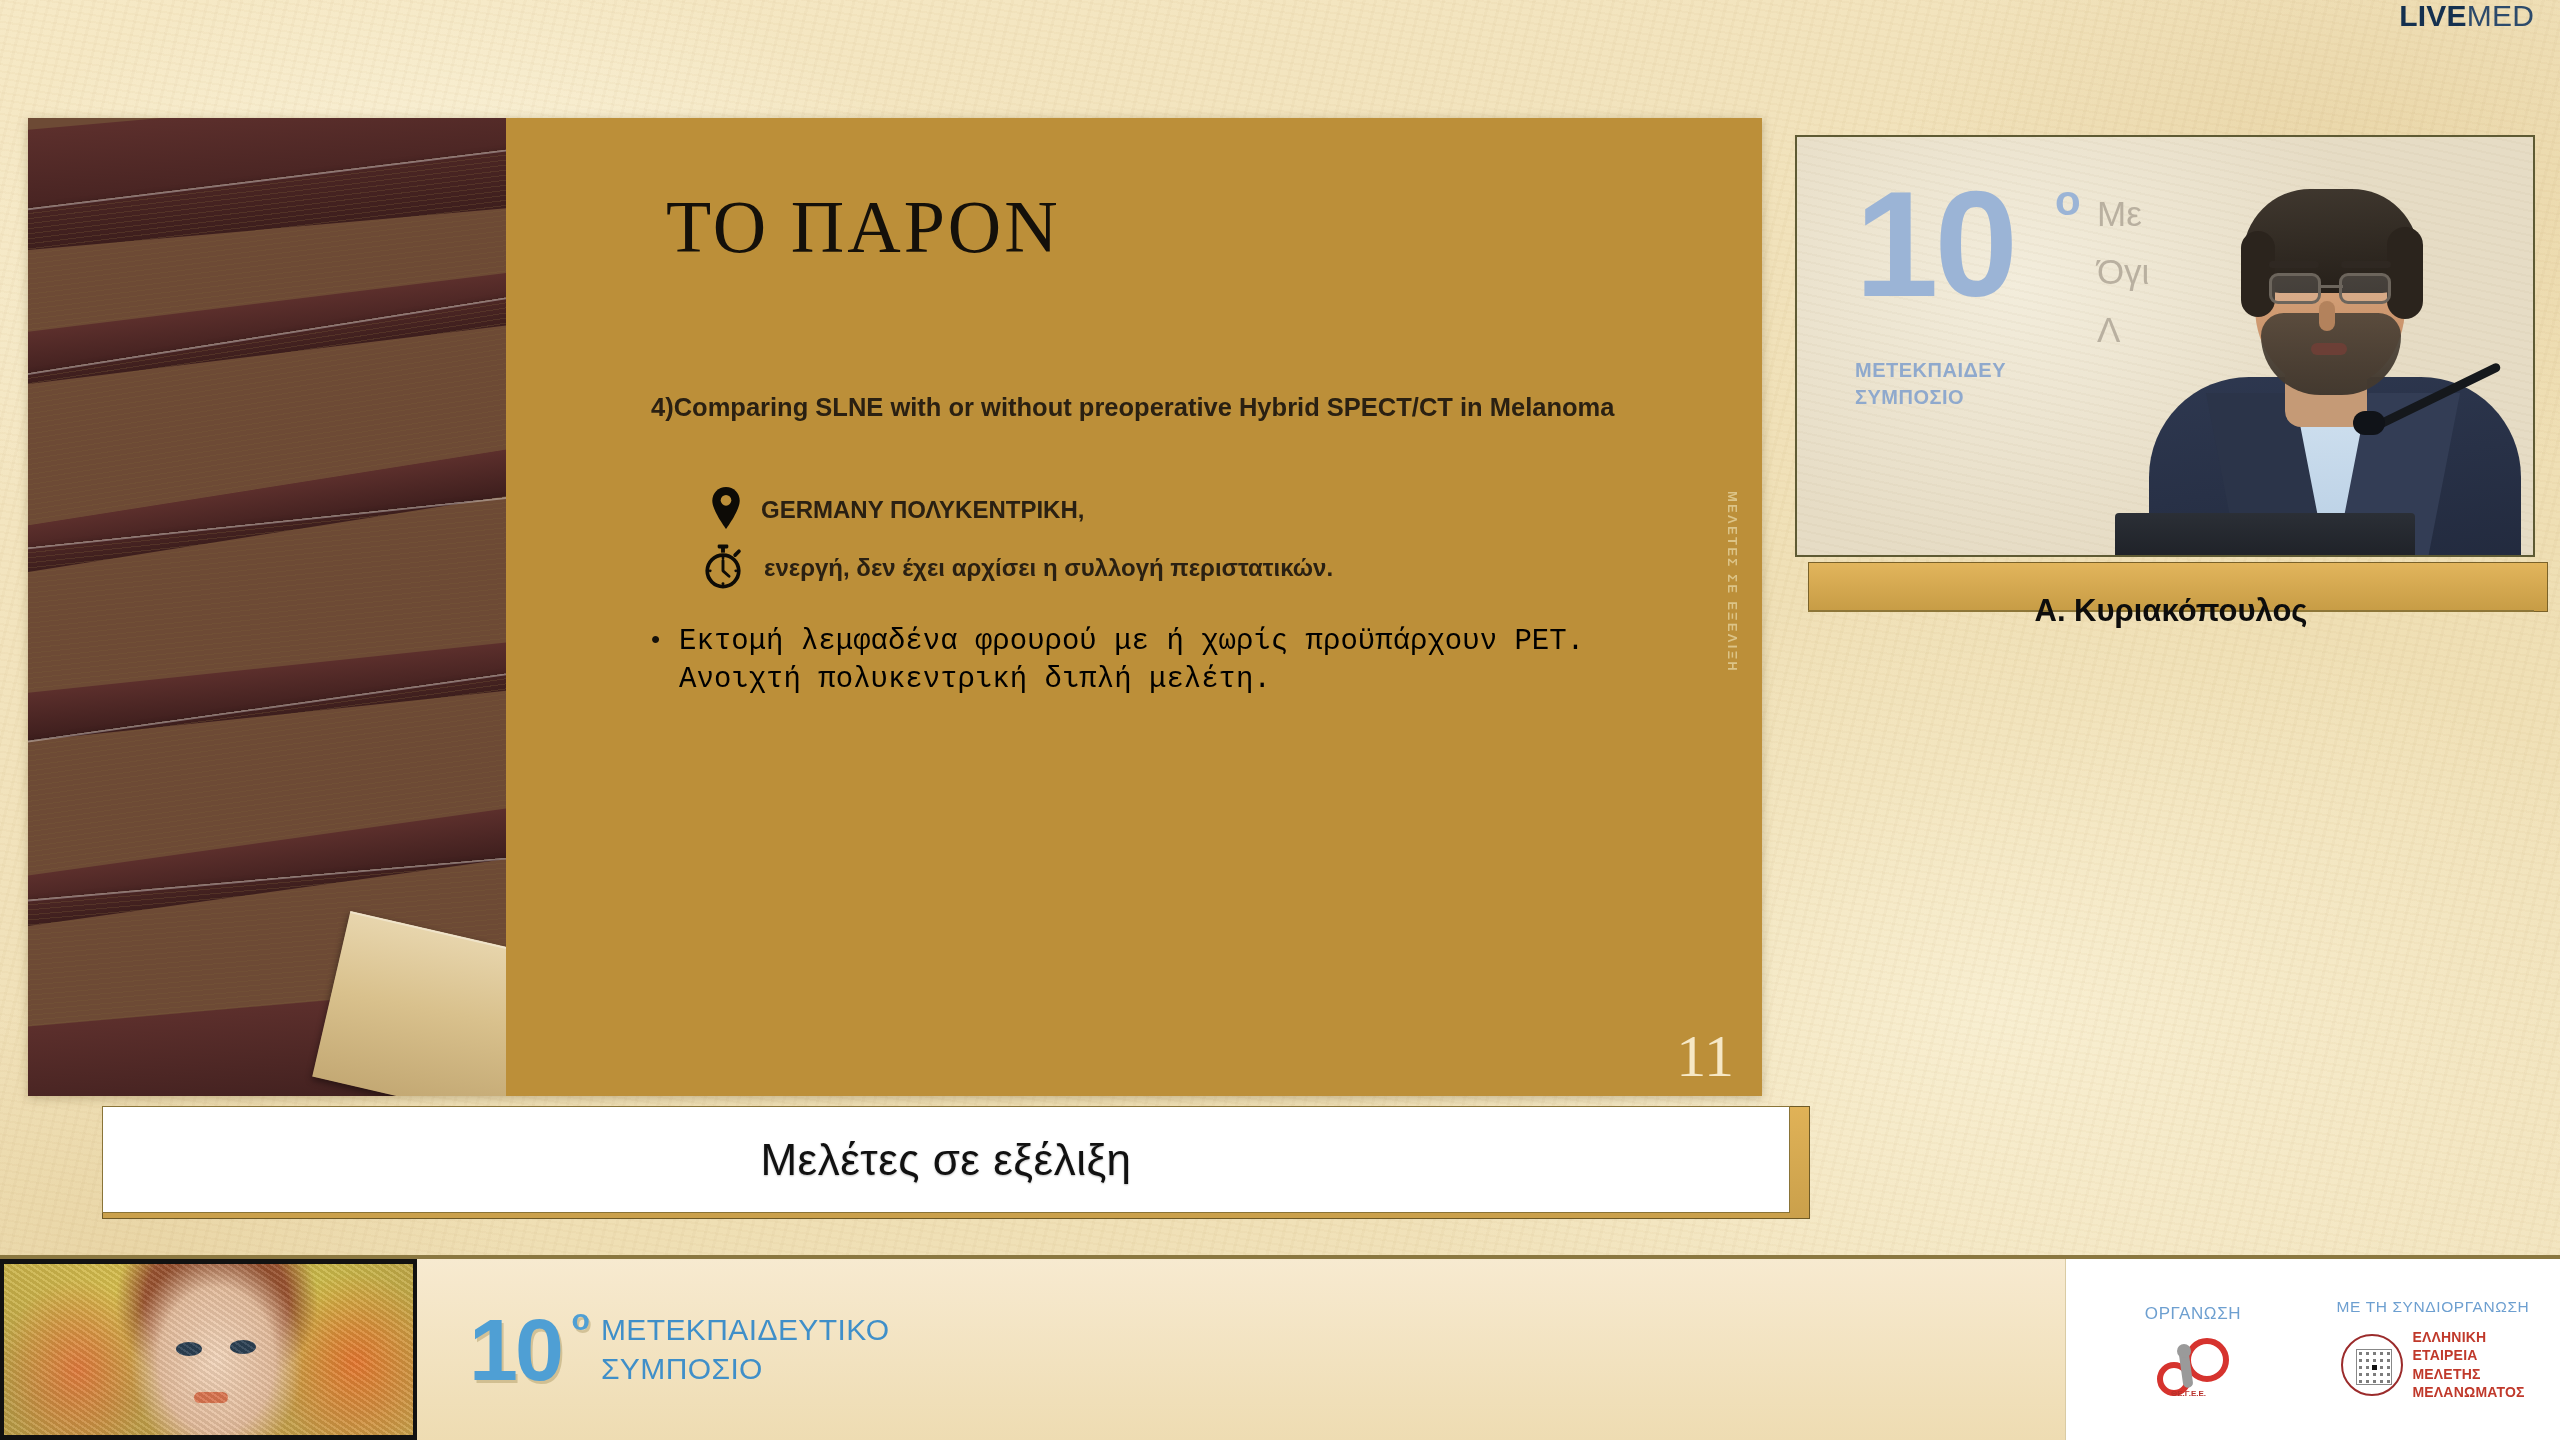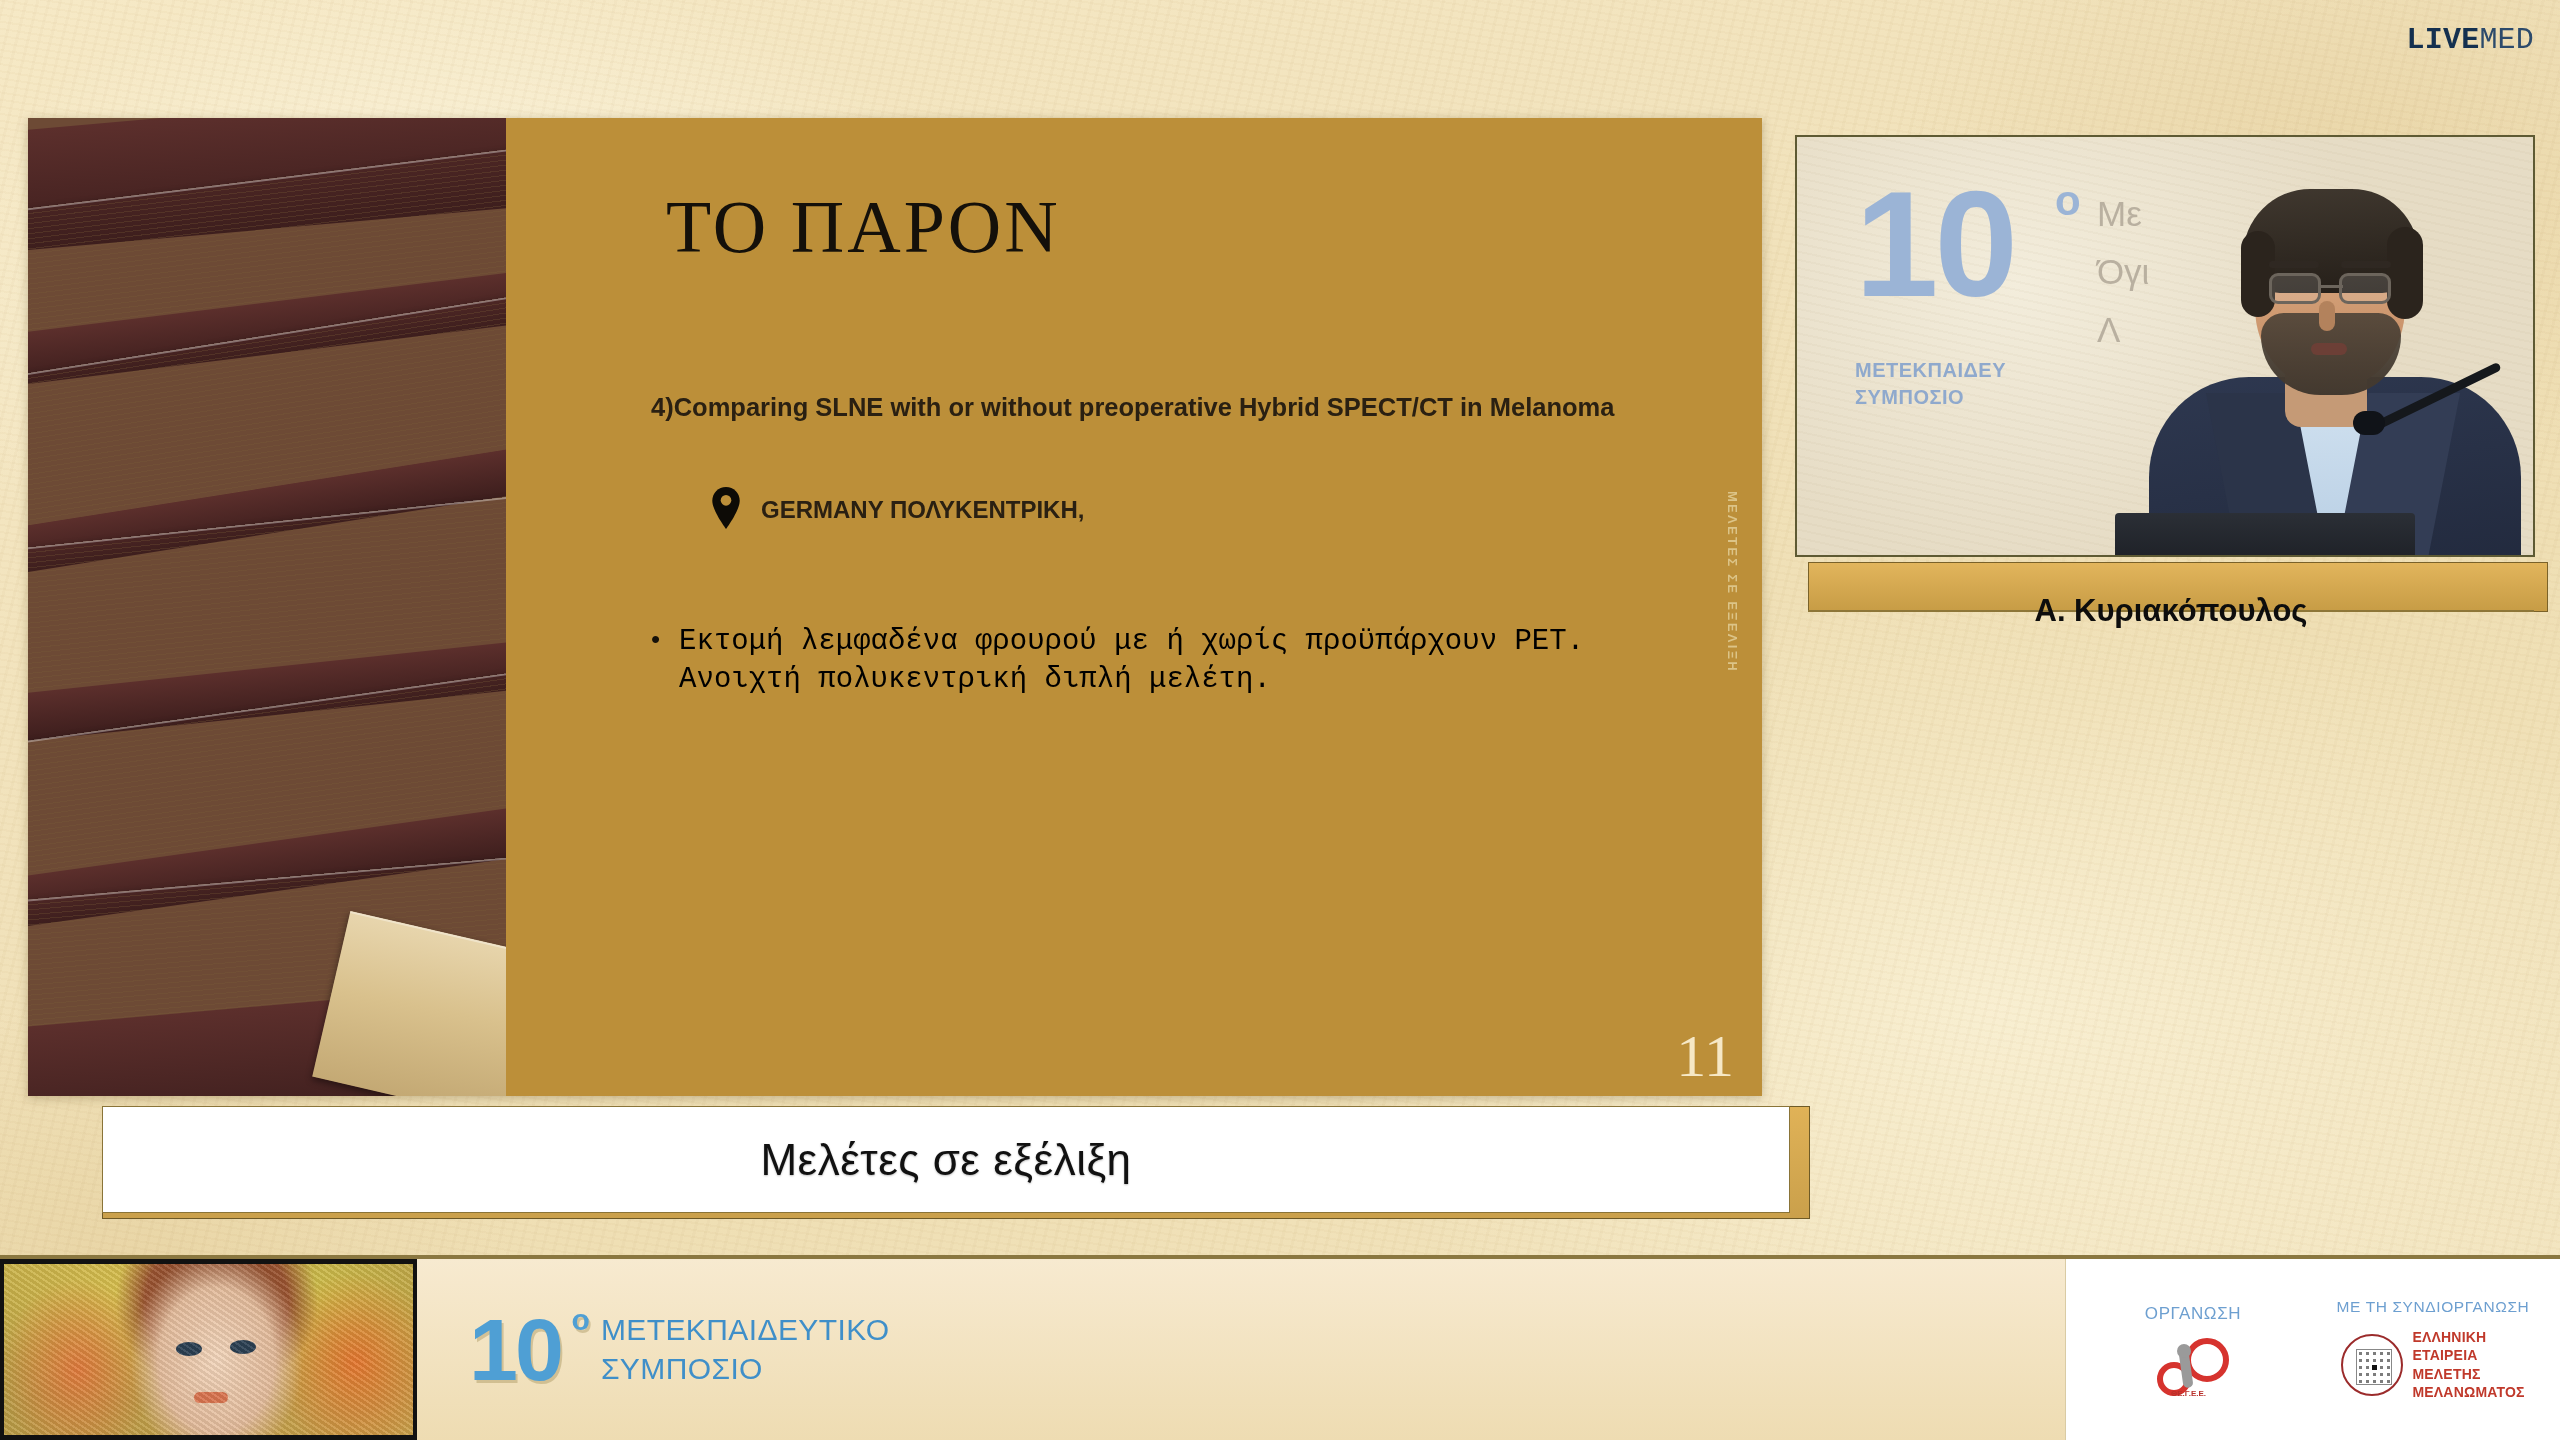--- a/index.html
+++ b/index.html
@@ -23,23 +23,23 @@
   #page-bg::after{
     content:""; position:absolute; inset:0;
     background-image:
       repeating-linear-gradient(9deg, rgba(190,160,100,.045) 0 2px, rgba(255,255,255,0) 2px 7px),
       repeating-linear-gradient(-76deg, rgba(170,140,85,.035) 0 3px, rgba(255,255,255,0) 3px 11px);
     mix-blend-mode:multiply;
   }
 
   
   #livemed{
-    position:absolute; top:25px; right:26px;
+    position:absolute; top:1px; right:26px;
     font-size:30px; letter-spacing:.2px; line-height:1;
-    color:#1d3557; z-index:30;font-family:Liberation Mono, monospace;
+    color:#1d3557; z-index:30;
   }
   #livemed .lv{ font-weight:bold; color:#14304f; }
   #livemed .md{ font-weight:normal; color:#2c4a6b; }
 
   
   #slide{
     position:absolute; left:28px; top:118px;
     width:1734px; height:978px;
     background:#bc8f39;
     box-shadow:0 2px 10px rgba(90,70,30,.30);
@@ -300,20 +300,36 @@
     <div class="ic-row" id="row-pin">
       <span>
         <svg width="30" height="42" viewBox="0 0 24 34">
           <path d="M12 0C5.8 0 .9 4.9.9 11.1c0 8 11.1 22.9 11.1 22.9S23.1 19.1 23.1 11.1C23.1 4.9 18.2 0 12 0z" fill="#0d0b06"></path>
           <circle cx="12" cy="10.8" r="4.3" fill="#bc8f39"></circle>
         </svg>
       </span>
       <span class="txt">GERMANY ΠΟΛΥΚΕΝΤΡΙΚΗ,</span>
     </div>
 
+    <div class="ic-row" id="row-clock">
+      <span>
+        <svg width="42" height="46" viewBox="0 0 34 38">
+          <circle cx="17" cy="23" r="13" fill="none" stroke="#0d0b06" stroke-width="3.1"></circle>
+          <rect x="12.6" y="1.2" width="8.8" height="3.3" rx="1.1" fill="#0d0b06"></rect>
+          <rect x="15.4" y="3.6" width="3.2" height="4.4" fill="#0d0b06"></rect>
+          <path d="M27 10l3.2-3.2" stroke="#0d0b06" stroke-width="3" stroke-linecap="round"></path>
+          <path d="M17 14.5v8.5l5 4.5" stroke="#0d0b06" stroke-width="2.4" fill="none" stroke-linecap="round" stroke-linejoin="round"></path>
+          <circle cx="17" cy="12.3" r="1.2" fill="#0d0b06"></circle>
+          <circle cx="17" cy="33.6" r="1.2" fill="#0d0b06"></circle>
+          <circle cx="6.4" cy="23" r="1.2" fill="#0d0b06"></circle>
+          <circle cx="27.6" cy="23" r="1.2" fill="#0d0b06"></circle>
+        </svg>
+      </span>
+      <span class="txt">ενεργή, δεν έχει αρχίσει η συλλογή περιστατικών.</span>
+    </div>
 
     <div id="bullet">
       <span class="dot">•</span>
       <span class="bt">Εκτομή λεμφαδένα φρουρού με ή χωρίς προϋπάρχουν ΡΕΤ. Ανοιχτή πολυκεντρική διπλή μελέτη.</span>
     </div>
 
     <div id="vtext">ΜΕΛΕΤΕΣ ΣΕ ΕΞΕΛΙΞΗ</div>
     <div id="pageno">11</div>
   </div>
 </div>

